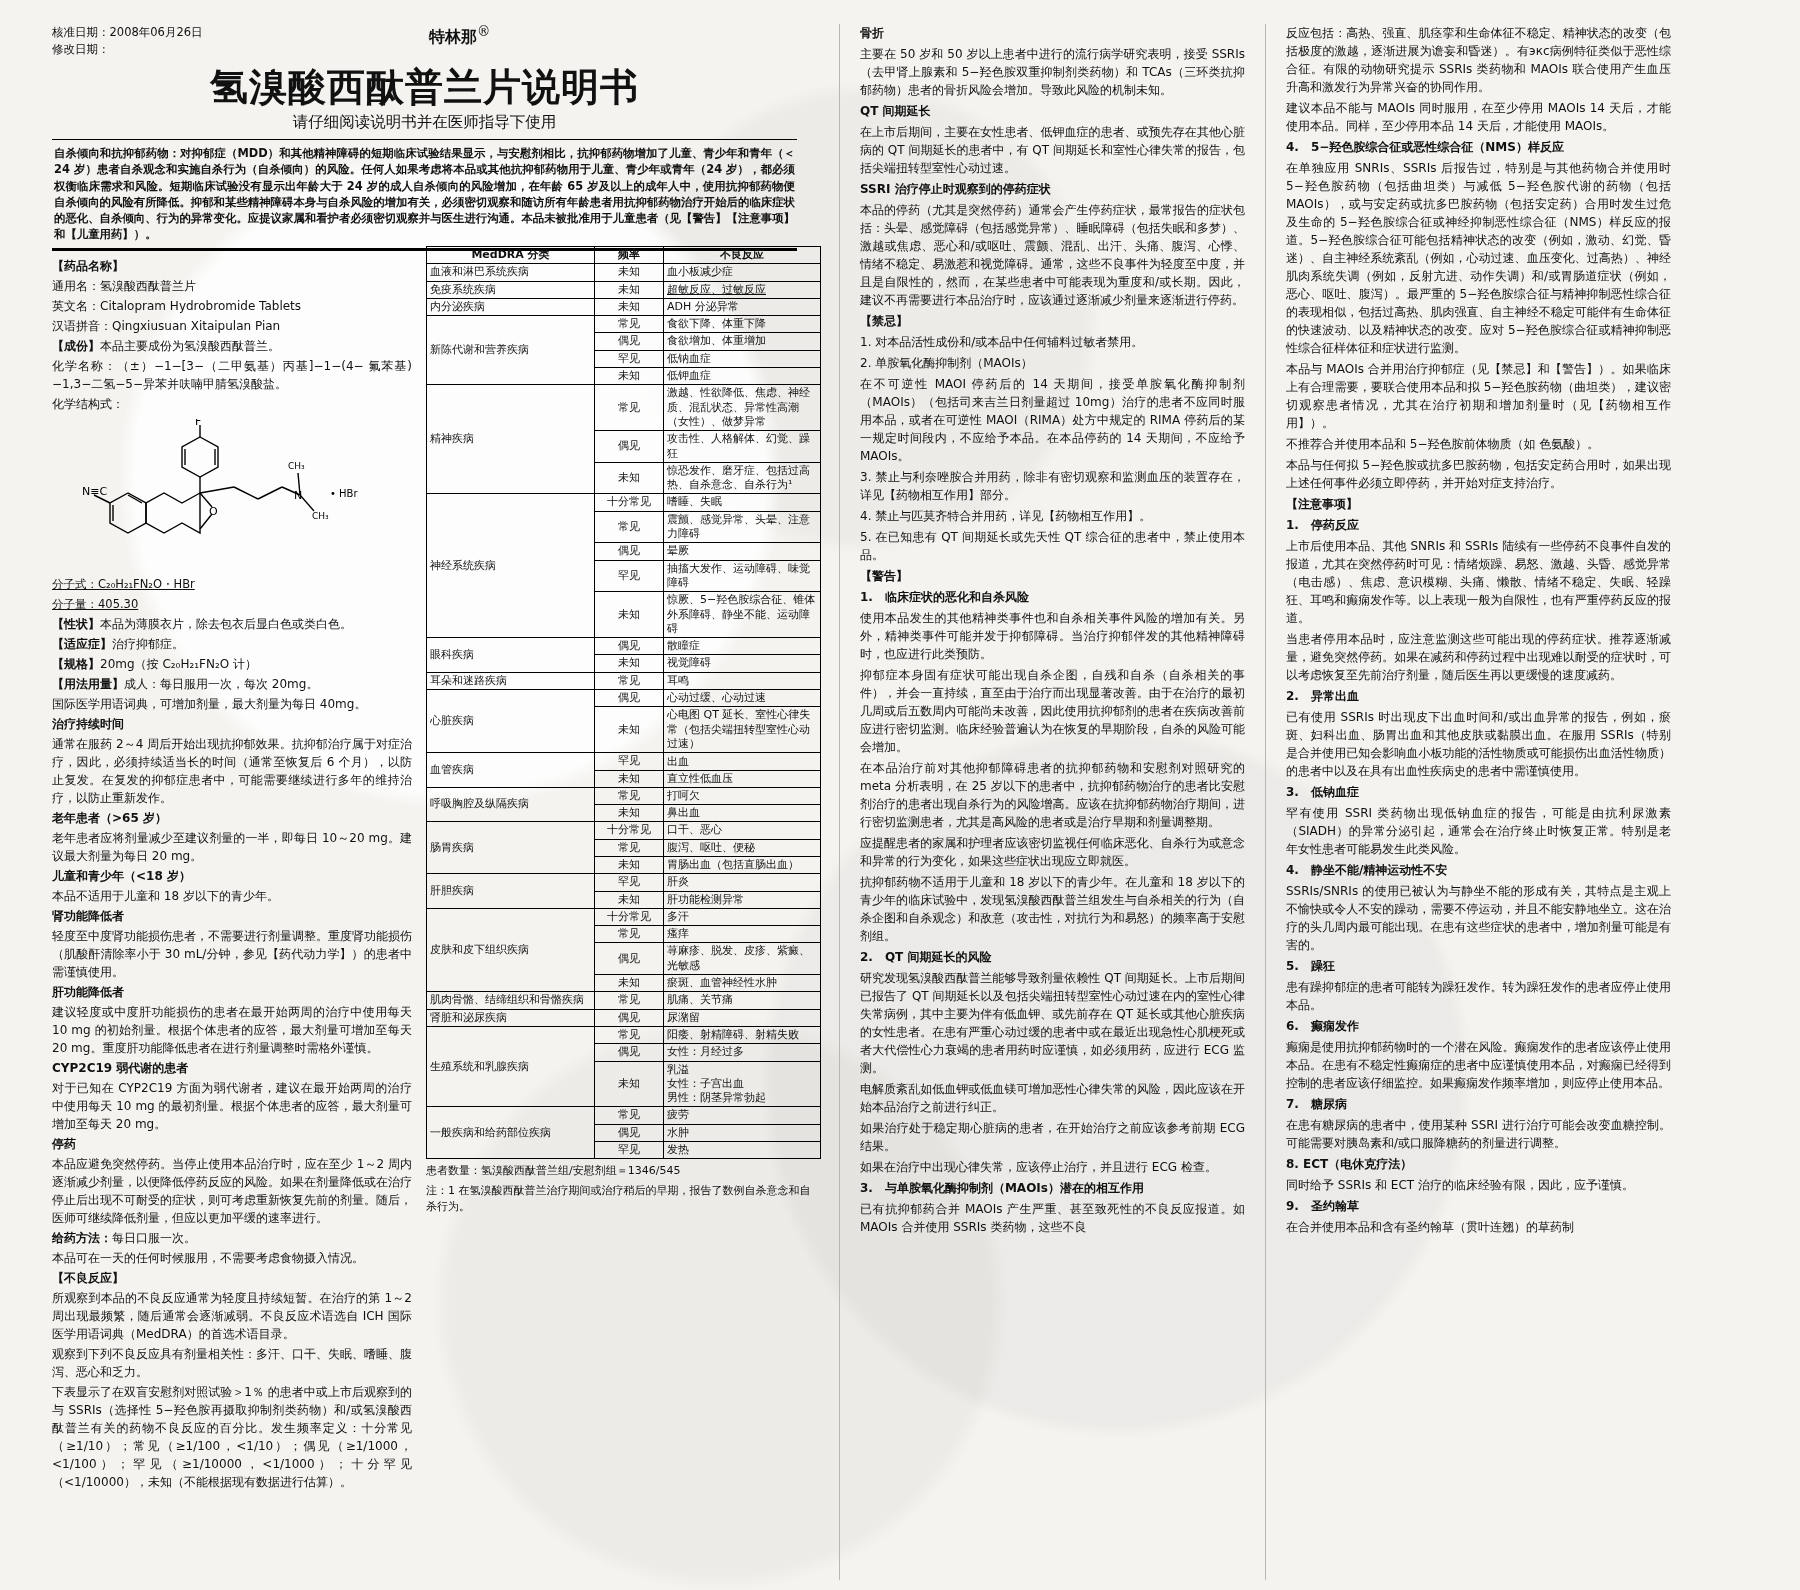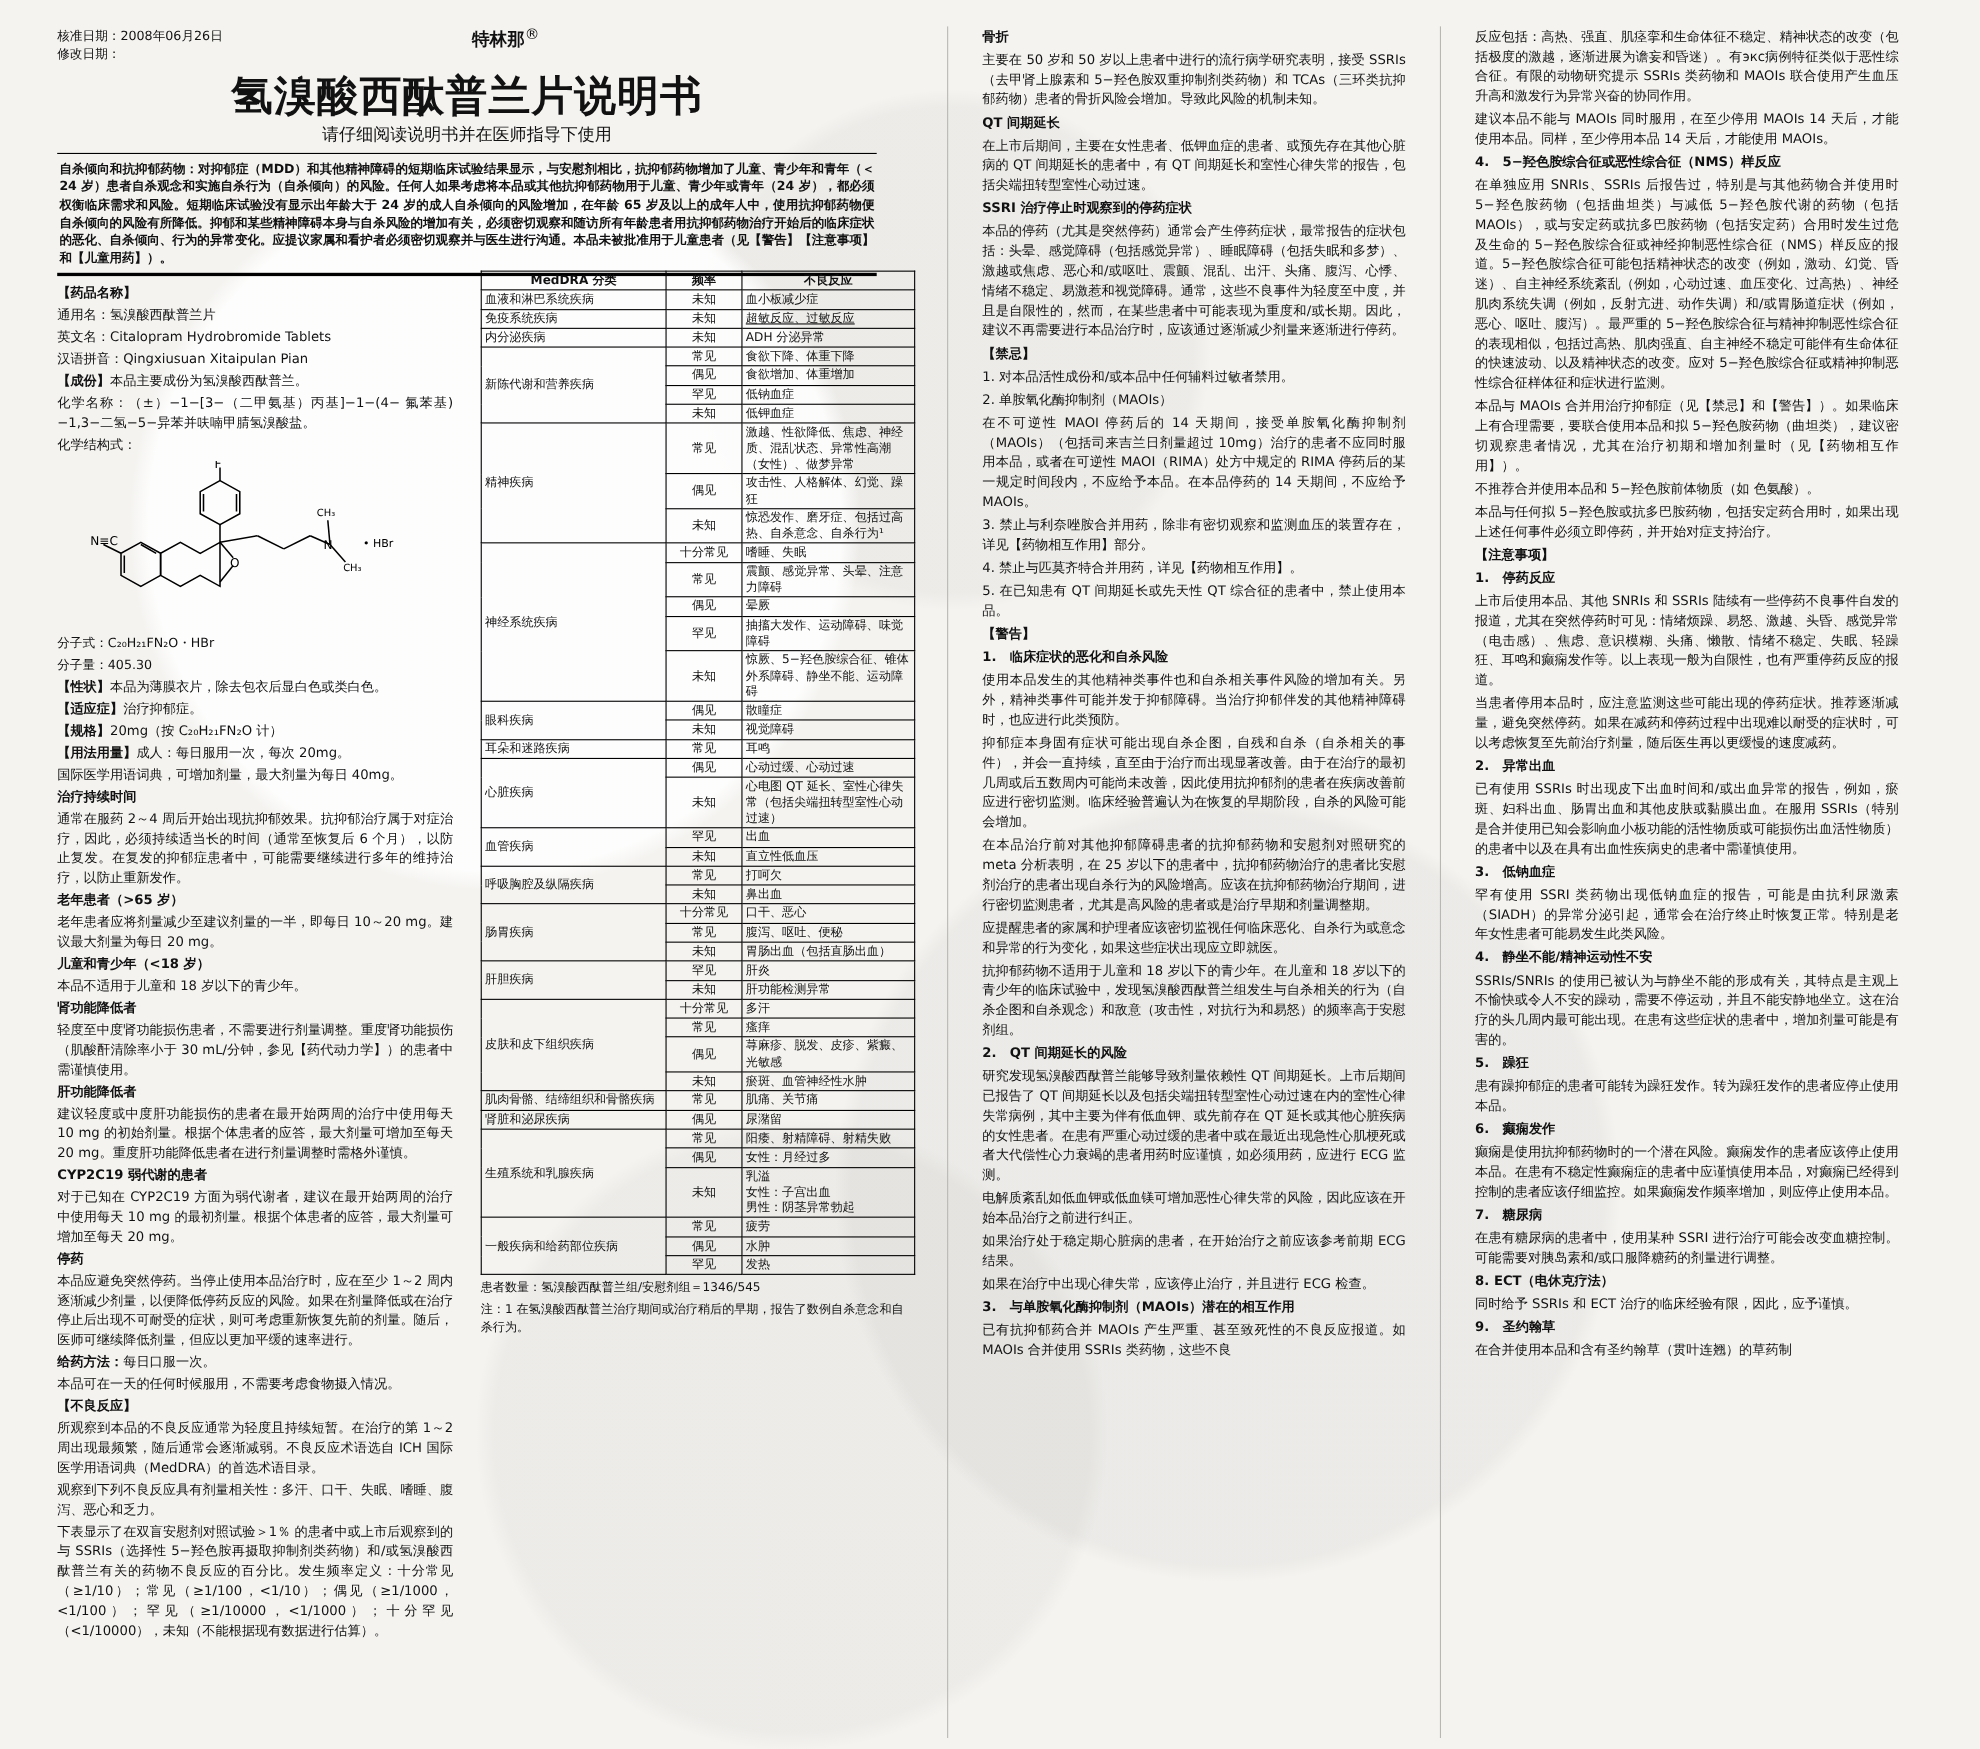--- a/index.html
+++ b/index.html
@@ -18,21 +18,21 @@
       radial-gradient(circle at 62% 68%, rgba(0,0,0,0.035) 0 22%, rgba(0,0,0,0) 23%),
       radial-gradient(circle at 48% 20%, rgba(0,0,0,0.03) 0 14%, rgba(0,0,0,0) 15%),
       radial-gradient(circle at 40% 82%, rgba(0,0,0,0.03) 0 16%, rgba(0,0,0,0) 17%),
       #f4f3f0;
     padding:0;
   }
   .cols{
     position:absolute;
     left:52px;top:24px;right:18px;bottom:10px;
     display:flex;
-    gap:15px;
+    gap:4px;
   }
   .col{position:relative;}
   .col1{width:360px;padding-right:10px;}
   .col2{width:395px;padding-right:10px;}
   .col3{width:385px;padding:0 12px;}
   .col4{width:385px;padding-left:12px;}
   .vline{width:1px;background:#b9b7b2;margin:0 4px;}
 
   .meta{font-size:11.5px;line-height:1.5;}
   .brandline{font-size:16px;font-weight:bold;text-align:center;}
@@ -47,21 +47,21 @@
     font-size:11.4px;line-height:1.42;text-align:justify;
     font-weight:bold;
   }
   .hdrwrap{width:745px;}
   .sec{font-size:12px;line-height:1.5;text-align:justify;}
   .sec p{margin:0 0 2px 0;}
   .hd{font-weight:bold;}
   .structure{
     text-align:center;margin:6px 0 2px 0;
   }
-  .formula{font-size:11.5px;line-height:1.5;}
+  .formula{font-size:11.5px;line-height:1.5;text-decoration:underline;}
   .tbl{width:100%;border-collapse:collapse;font-size:11px;}
   .tbl th,.tbl td{border:1px solid #000;padding:1px 3px;vertical-align:middle;line-height:1.3;}
   .tbl th{font-weight:bold;text-align:center;background:transparent;}
   .tbl td.c{text-align:center;}
   .tbl td.cat{text-align:left;}
   .smallnote{font-size:11px;line-height:1.45;margin-top:4px;}
   .col3 p,.col4 p{margin:0 0 3px 0;}
   .hdline{font-weight:bold;}
 </style>
 </head>

